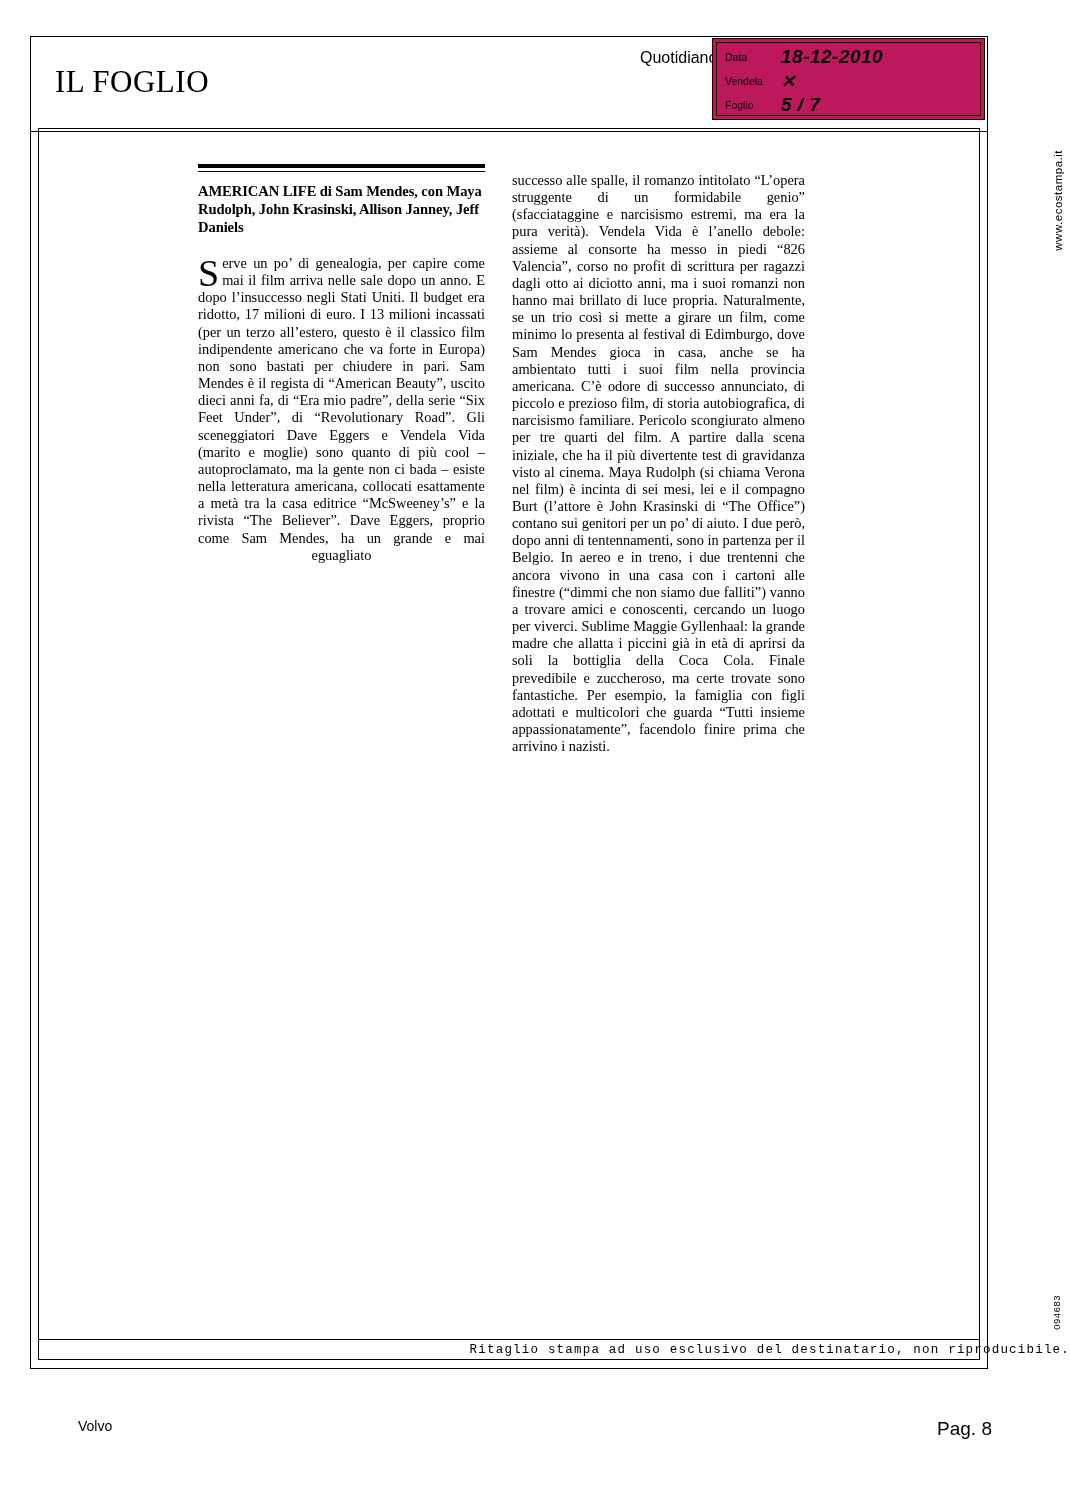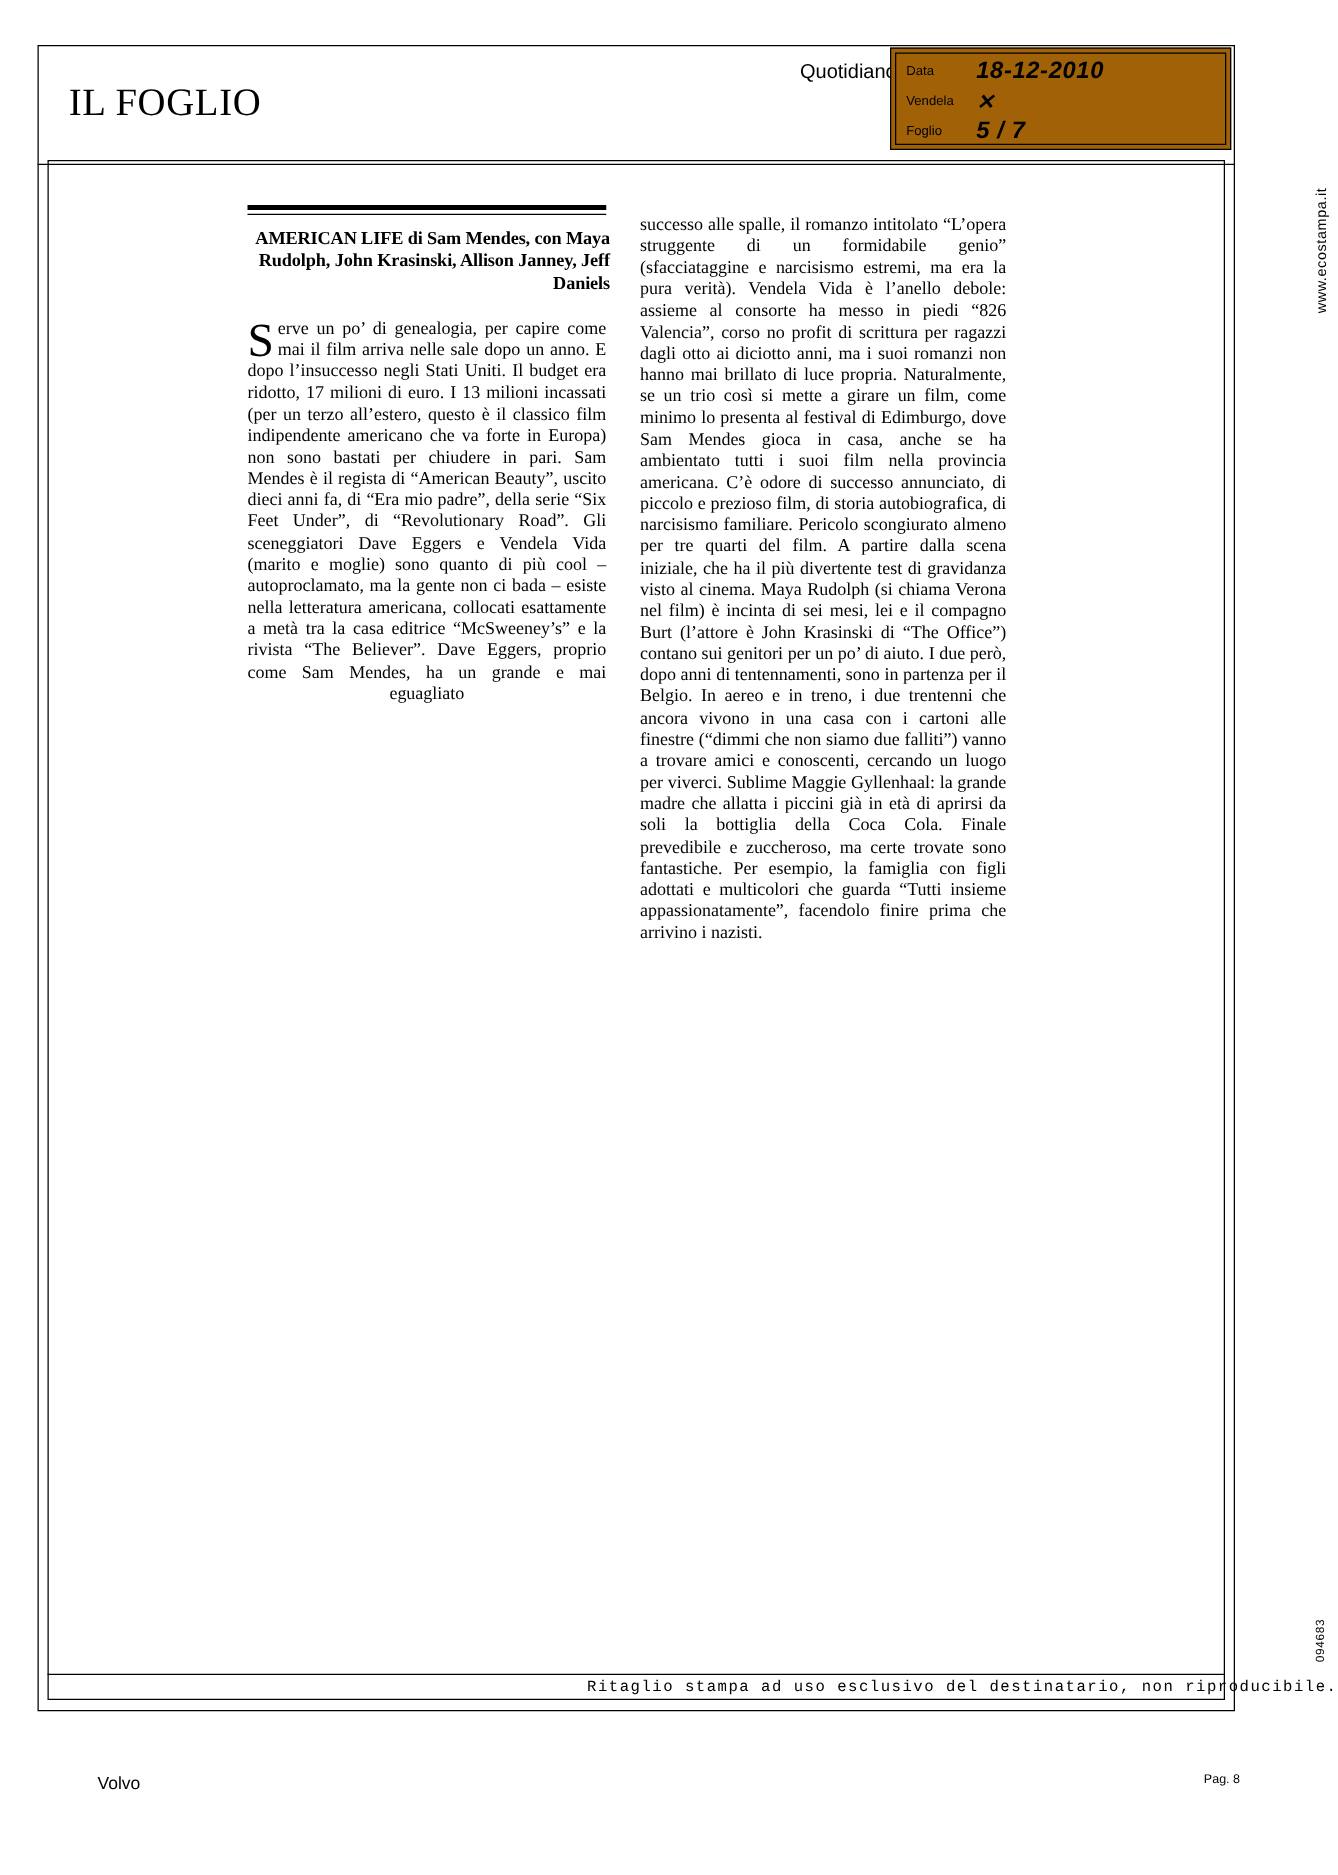--- a/index.html
+++ b/index.html
@@ -65,21 +65,21 @@
 
   
   .meta-box {
     position: absolute;
     left: 712px;
     top: 38px;
     width: 273px;
     height: 82px;
     border: 1.5px solid #000;
     box-sizing: border-box;
-    background: #a16207;
+    background: #be185d;
   }
   .meta-box-inner {
     position: absolute;
     left: 3px; top: 3px;
     width: 265px;
     height: 74px;
     border: 1px solid #000;
     box-sizing: border-box;
   }
   .meta-row {
@@ -168,21 +168,21 @@
 
   .headline {
     position: absolute;
     left: 198px;
     top: 182px;
     width: 290px;
     font-family: "Liberation Serif", serif;
     font-weight: bold;
     font-size: 14.6px;
     line-height: 18px;
-    text-align: right;
+    text-align: left;
     letter-spacing: -0.1px;
   }
 
   .body-left {
     position: absolute;
     left: 198px;
     top: 255px;
     width: 287px;
     font-size: 14.4px;
     line-height: 17.15px;
@@ -236,21 +236,21 @@
     left: 78px;
     top: 1418px;
     font-family: "Liberation Sans", sans-serif;
     font-size: 14px;
   }
   .footer-right {
     position: absolute;
     right: 78px;
     top: 1418px;
     font-family: "Liberation Sans", sans-serif;
-    font-size: 10px;
+    font-size: 19px;
   }
 
   .xmark {
     font-family: "Liberation Sans", sans-serif;
     font-size: 17px;
     font-weight: bold;
   }
 </style>
 </head>
 <body>

